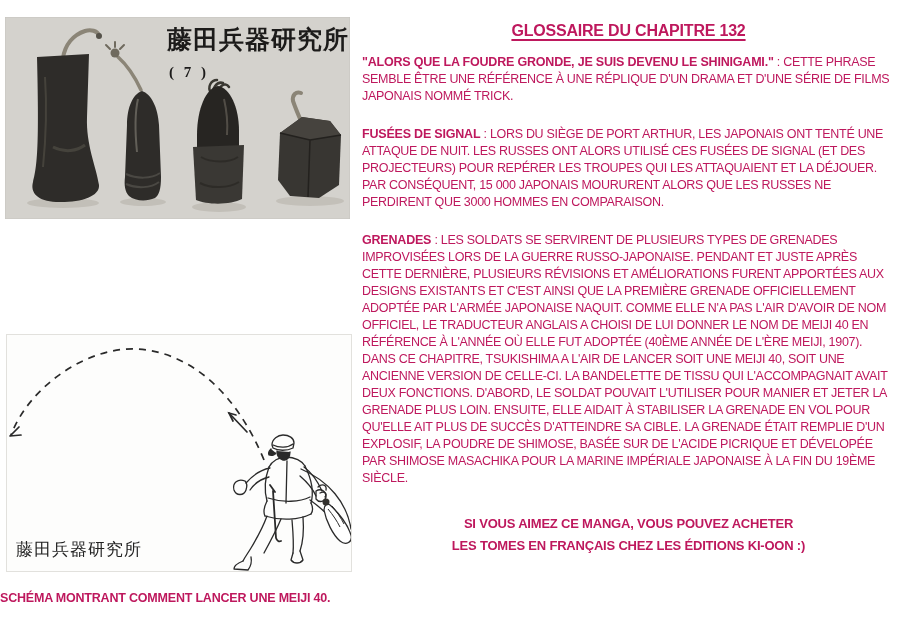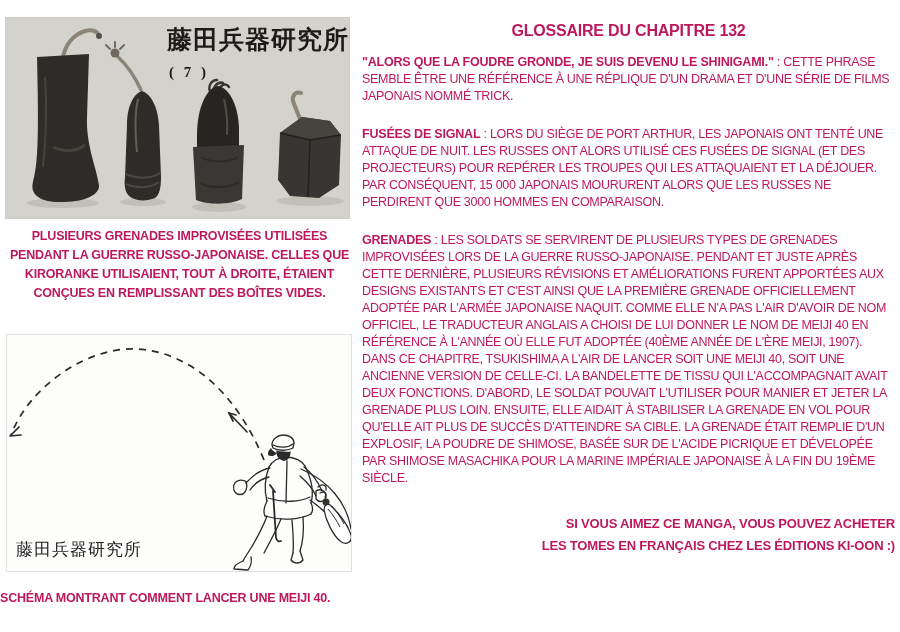--- a/index.html
+++ b/index.html
@@ -12,24 +12,24 @@
   .photo-caption{position:absolute;left:1px;top:227px;width:357px;text-align:center;
         font-size:12.5px;line-height:19px;letter-spacing:-0.2px;font-weight:bold;}
   .sketch-frame{position:absolute;left:6px;top:334px;width:344px;height:236px;
         background:#fefefe;border:1px solid #e2e1dd;}
   .sketch-caption{position:absolute;left:0px;top:589px;width:362px;text-align:left;
         font-size:12.5px;line-height:18px;letter-spacing:-0.2px;font-weight:bold;}
 
   
   .glossary{position:absolute;left:362px;top:22px;width:533px;}
   .glossary h1{margin:0 0 14px 0;text-align:center;font-size:16px;letter-spacing:-0.2px;
-        text-underline-offset:3px;text-decoration-thickness:1.5px;}
+        text-decoration:underline;text-underline-offset:3px;text-decoration-thickness:1.5px;}
   .glossary p{margin:0 0 21px 0;font-size:12.5px;line-height:17px;letter-spacing:-0.3px;}
   .glossary p .lead{font-weight:bold;letter-spacing:-0.2px;}
-  .glossary .footer{margin-top:26px;text-align:right;font-size:13px;line-height:22px;
+  .glossary .footer{margin-top:26px;text-align:center;font-size:13px;line-height:22px;
         letter-spacing:-0.2px;font-weight:bold;}
 
   .jp-serif{font-family:"Liberation Serif","DejaVu Serif",serif;}
 </style>
 </head>
 <body>
 
 <div class="page">
 
   <div class="photo-frame">
@@ -73,21 +73,20 @@
         <path d="M275,116 L297,100 L325,104 L336,118 L334,168 L314,181 L285,179 L273,163 Z" fill="#383632"></path>
         <path d="M275,116 L297,100 L325,104 L336,118 L305,123 Z" fill="#46433e"></path>
         <path d="M305,123 L303,180 M275,116 L305,123 L336,118" stroke="#23211e" stroke-width="1.5" fill="none"></path>
       </g>
 
       <text class="jp-serif" x="162" y="31" font-size="25" font-weight="bold" letter-spacing="1" fill="#1c1b1a">藤田兵器研究所</text>
       <text class="jp-serif" x="164" y="60" font-size="15" font-weight="bold" letter-spacing="3" fill="#1c1b1a">( 7 )</text>
     </svg>
   </div>
 
-  <div class="photo-caption">PLUSIEURS GRENADES IMPROVISÉES UTILISÉES PENDANT LA GUERRE RUSSO-JAPONAISE. CELLES QUE KIRORANKE UTILISAIENT, TOUT À DROITE, ÉTAIENT CONÇUES EN REMPLISSANT DES BOÎTES VIDES.</div>
 
   <div class="sketch-frame">
     <svg width="344" height="236" viewBox="0 0 344 236">
       <rect x="0" y="0" width="344" height="236" fill="#fdfdfc"></rect>
 
       <path d="M257,125 C230,60 186,18 131,14 C80,11 22,52 4,100" fill="none" stroke="#2a2a2a" stroke-width="1.7" stroke-dasharray="7 6"></path>
       <path d="M12,92 L3,101 M14,100 L3,101" fill="none" stroke="#2a2a2a" stroke-width="1.7" stroke-linecap="round"></path>
 
       <g stroke="#2a2a2a" stroke-width="1.7" fill="none" stroke-linecap="round">
         <path d="M240,97 L222,78"></path>

